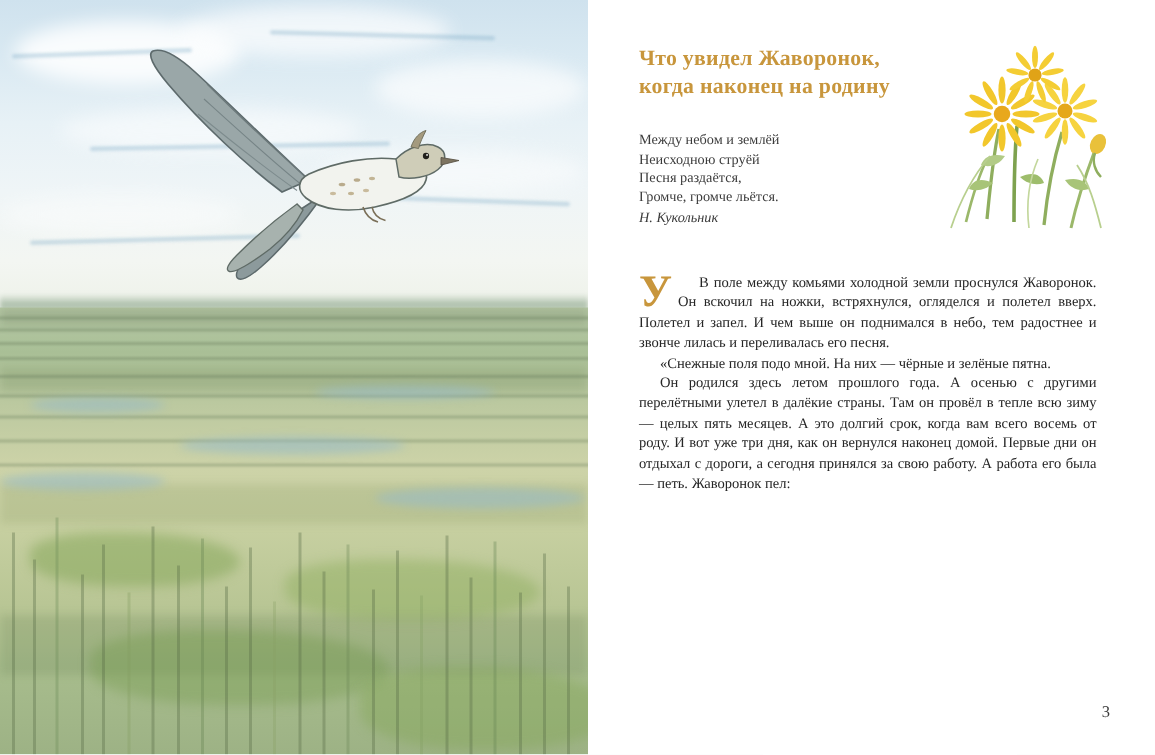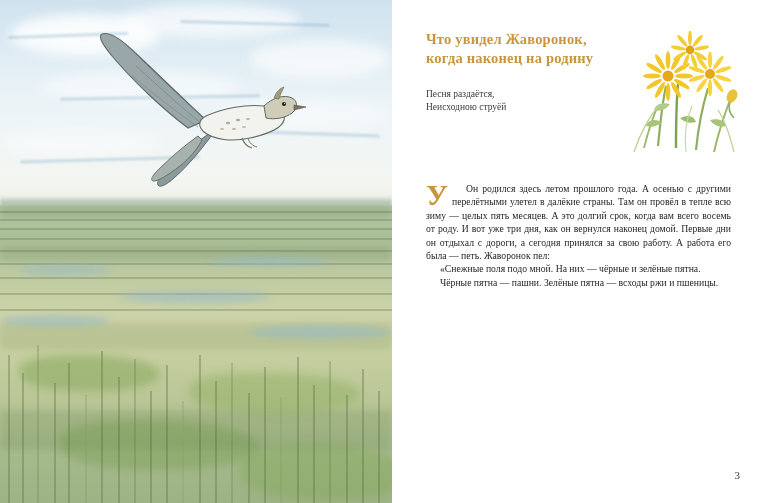--- a/index.html
+++ b/index.html
@@ -403,26 +403,29 @@
         <circle cx="76" cy="24" r="4.4" fill="#e0a317"></circle>
       </g>
 
       <g>
         <ellipse cx="118" cy="70" rx="5" ry="7" fill="#e9c13a" transform="rotate(25 118 70)"></ellipse>
         <path d="M116,76 C114,82 116,88 120,92" fill="none" stroke="#8fae5e" stroke-width="1.6"></path>
       </g>
     </svg>
 
     <div class="epigraph">
+      <div>Между небом и землёй</div>
+      <div>Неисходною струёй</div>
       <div>Песня раздаётся,</div>
-      <div>Неисходною струёй</div>
+      <div>Громче, громче льётся.</div>
+      <div class="author">Н. Кукольник</div>
     </div>
 
     <div class="body-text">
       <p class="first"><span class="dropcap">У</span></p>
+      <p>В поле между комьями холодной земли проснулся Жаворонок. Он вскочил на ножки, встряхнулся, огляделся и полетел вверх. Полетел и запел. И чем выше он поднимался в небо, тем радостнее и звонче лилась и переливалась его песня.</p>
+      <p>«Снежные поля подо мной. На них — чёрные и зелёные пятна.</p>
       <p>Он родился здесь летом прошлого года. А осенью с другими перелётными улетел в далёкие страны. Там он провёл в тепле всю зиму — целых пять месяцев. А это долгий срок, когда вам всего восемь от роду. И вот уже три дня, как он вернулся наконец домой. Первые дни он отдыхал с дороги, а сегодня принялся за свою работу. А работа его была — петь. Жаворонок пел:</p>
-      <p>«Снежные поля подо мной. На них — чёрные и зелёные пятна.</p>
-      <p>Чёрные пятна — пашни. Зелёные пятна — всходы ржи и пшеницы.</p>
     </div>
 
     <div class="pageno">3</div>
   </div>
 </div>
 
 </body></html>

